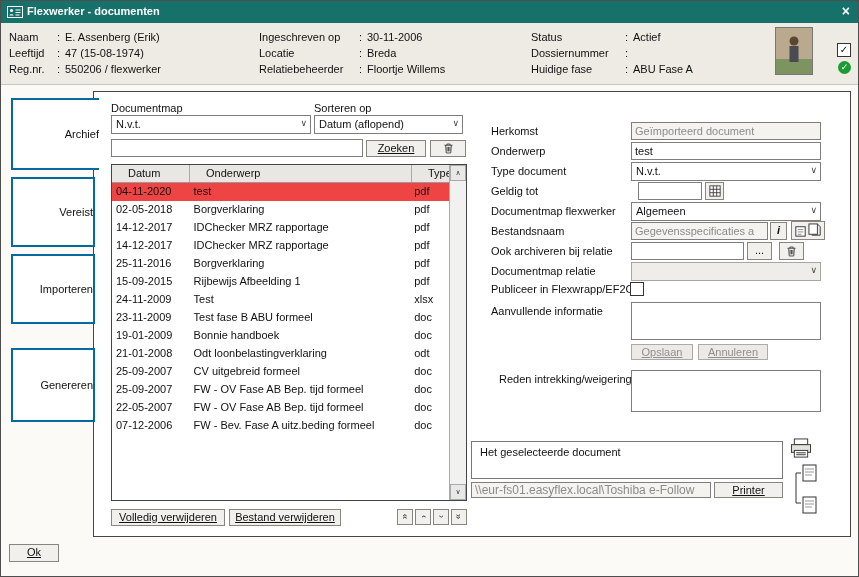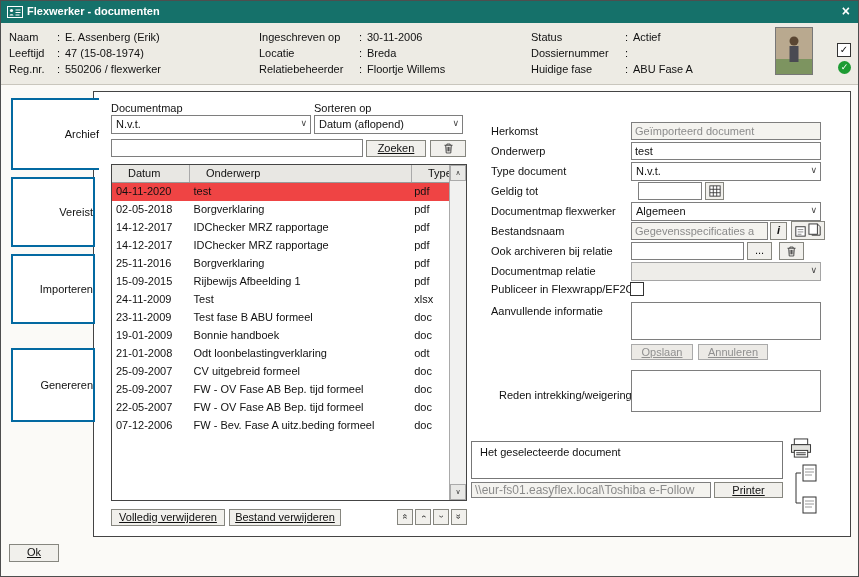--- a/index.html
+++ b/index.html
@@ -78,21 +78,21 @@
   #btn-info{left:769px;top:221px;width:17px;height:18px;font-style:italic;font-weight:bold;text-decoration:none;}
   #btn-copy{left:790px;top:220px;width:34px;height:19px;}
   #lbl-ook{left:490px;top:244px;}        #inp-ook{left:630px;top:241px;width:113px;}
   #btn-browse{left:746px;top:241px;width:25px;height:18px;text-decoration:none;}
   #btn-ook-trash{left:778px;top:241px;width:25px;height:18px;}
   #lbl-docmap-rel{left:490px;top:264px;} #sel-docmap-rel{left:630px;top:261px;width:190px;}
   #lbl-publiceer{left:490px;top:282px;}  #chk-publiceer{left:629px;top:281px;}
   #lbl-aanvullend{left:490px;top:304px;} #txt-aanvullend{left:630px;top:301px;width:190px;height:38px;}
   #btn-opslaan{left:630px;top:343px;width:62px;height:16px;}
   #btn-annuleren{left:697px;top:343px;width:70px;height:16px;}
-  #lbl-reden{left:490px;top:388px;padding-left:8px;}      #txt-reden{left:630px;top:369px;width:190px;height:42px;}
+  #lbl-reden{left:490px;top:372px;padding-left:8px;}      #txt-reden{left:630px;top:369px;width:190px;height:42px;}
   
   #docbox{position:absolute;left:470px;top:440px;width:312px;height:38px;border:1px solid #777;background:#fff;box-sizing:border-box;padding:4px 8px;z-index:4;}
   #inp-printerpath{left:470px;top:481px;width:240px;height:16px;font-size:12px;}
   #btn-printer{left:713px;top:481px;width:69px;height:16px;}
   #icon-printer{position:absolute;left:788px;top:437px;z-index:4;}
   #icon-tree{position:absolute;left:789px;top:462px;z-index:4;}
   
   #btn-ok{left:8px;top:543px;width:50px;height:18px;}
 </style>
 </head>

